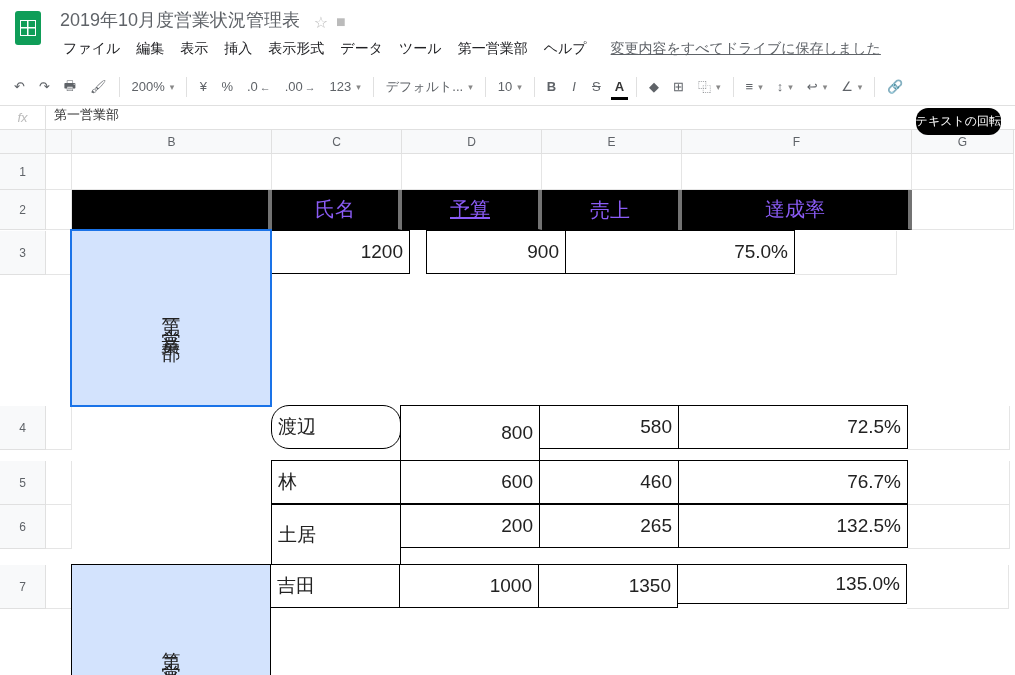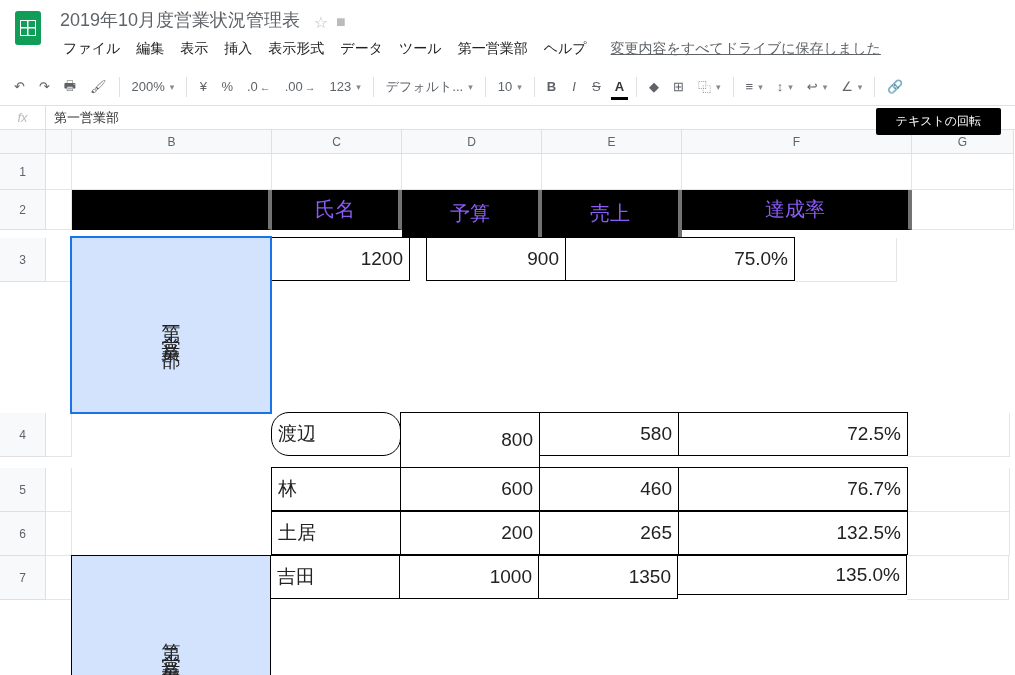--- a/index.html
+++ b/index.html
@@ -16,22 +16,22 @@
 .save-msg{color:#5f6368;text-decoration:underline;font-size:14px;margin-left:8px}
 .toolbar{display:flex;align-items:center;gap:2px;padding:4px 8px;border-bottom:1px solid #e0e0e0;height:38px;color:#5f6368;font-size:13px}
 .tbtn{padding:4px 6px;cursor:pointer;display:flex;align-items:center;gap:2px;min-width:20px;justify-content:center}
 .tsep{width:1px;height:20px;background:#e0e0e0;margin:0 4px}
 .zoom{min-width:44px}
 .dd::after{content:"▾";font-size:9px;margin-left:3px;color:#888}
 .font-sel{min-width:70px}
 .fs{min-width:26px}
 .color-A{position:relative;font-weight:bold;color:#333}
 .color-A::after{content:"";position:absolute;bottom:-2px;left:2px;right:2px;height:3px;background:#000}
-.tooltip{position:absolute;top:108px;right:14px;background:#000;color:#fff;font-size:12px;padding:5px 20px;border-radius:2px;z-index:100}
-.fxbar{display:flex;align-items:center;border-bottom:1px solid #e0e0e0;height:24px;font-size:13px}
+.tooltip{position:absolute;top:108px;right:14px;background:#000;color:#fff;font-size:12px;padding:5px 0;border-radius:12px;z-index:100}
+.fxbar{display:flex;align-items:flex-start;border-bottom:1px solid #e0e0e0;height:24px;font-size:13px}
 .fx-lbl{width:46px;text-align:center;color:#bbb;font-style:italic;border-right:1px solid #e0e0e0;height:100%;display:flex;align-items:center;justify-content:center}
 .fx-val{padding:0 8px;color:#333}
 .sheet{display:flex}
 .corner{width:46px;height:24px;background:#f8f9fa;border-right:1px solid #e0e0e0;border-bottom:1px solid #e0e0e0}
 .colheads{display:flex}
 .ch{background:#f8f9fa;border-right:1px solid #e0e0e0;border-bottom:1px solid #e0e0e0;height:24px;display:flex;align-items:center;justify-content:center;color:#5f6368;font-size:12px}
 .rows{}
 .row{display:flex}
 .rh{width:46px;background:#f8f9fa;border-right:1px solid #e0e0e0;border-bottom:1px solid #e0e0e0;display:flex;align-items:center;justify-content:center;color:#5f6368;font-size:12px}
 .cell{border-right:1px solid #e5e5e5;border-bottom:1px solid #e5e5e5;display:flex;align-items:center;padding:0 6px;font-size:19px;background:#fff}
@@ -148,22 +148,22 @@
           <div class="cell wD" style="height: 36px;"></div>
           <div class="cell wE" style="height: 36px;"></div>
           <div class="cell wF" style="height: 36px;"></div>
           <div class="cell wG" style="height: 36px;"></div>
         </div>
         <div class="row">
           <div class="rh" style="height: 40px;">2</div>
           <div class="cell wA" style="height: 40px;"></div>
           <div class="cell hdr-cell wB" style="height: 40px;"></div>
           <div class="cell hdr-cell wC" style="height: 40px;">氏名</div>
-          <div class="cell hdr-cell wD" style="height: 48px;">予算</div>
-          <div class="cell hdr-cell wE" style="height: 48px;">売上</div>
+          <div class="cell hdr-cell wD" style="height: 40px; text-decoration: underline;">予算</div>
+          <div class="cell hdr-cell wE" style="height: 41px;">売上</div>
           <div class="cell hdr-cell wF" style="height: 40px;">達成率</div>
           <div class="cell wG" style="height: 40px;"></div>
         </div>
         <div class="row">
           <div class="rh" style="height: 44px;">3</div>
           <div class="cell wA" style="height: 44px;"></div>
           <div class="cell merged sel-outline wB" style="height: 176px; position: relative;">第一営業部</div>
           <div class="cell data-cell num wD" style="height: 44px;">1200</div>
           <div class="cell data-cell num wE" style="height: 44px; margin-left: 16px;">900</div>
           <div class="cell data-cell num wF" style="height: 44px;">75.0%</div>
@@ -186,21 +186,21 @@
           <div class="cell data-cell txt wC" style="height: 44px;">林</div>
           <div class="cell data-cell num wD" style="height: 44px;">600</div>
           <div class="cell data-cell num wE" style="height: 44px;">460</div>
           <div class="cell data-cell num wF" style="height: 44px;">76.7%</div>
           <div class="cell wG" style="height: 44px;"></div>
         </div>
         <div class="row">
           <div class="rh" style="height: 44px;">6</div>
           <div class="cell wA" style="height: 44px;"></div>
           <div class="wB" style="height: 44px;"></div>
-          <div class="cell data-cell txt wC" style="height: 44px;">土居</div>
+          <div class="cell data-cell txt wC" style="height: 61px;">土居</div>
           <div class="cell data-cell num wD" style="height: 44px;">200</div>
           <div class="cell data-cell num wE" style="height: 44px;">265</div>
           <div class="cell data-cell num wF" style="height: 44px;">132.5%</div>
           <div class="cell wG" style="height: 44px;"></div>
         </div>
         <div class="row">
           <div class="rh" style="height: 44px;">7</div>
           <div class="cell wA" style="height: 44px;"></div>
           <div class="cell merged wB" style="height: 176px;">第二営業部</div>
           <div class="cell data-cell txt wC" style="height: 44px;">吉田</div>

